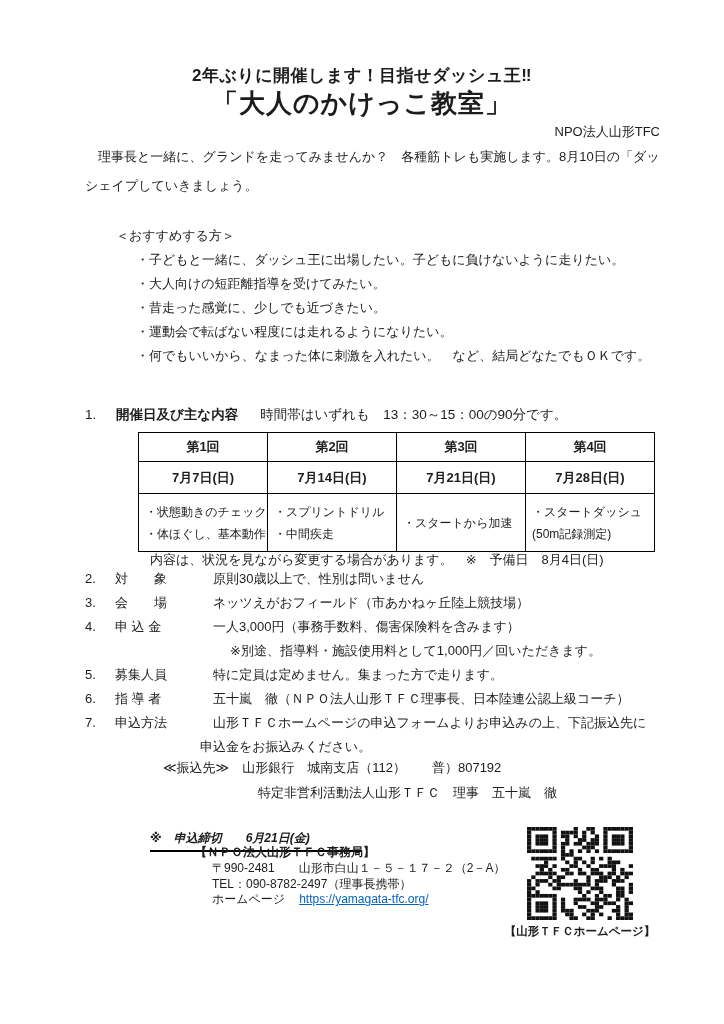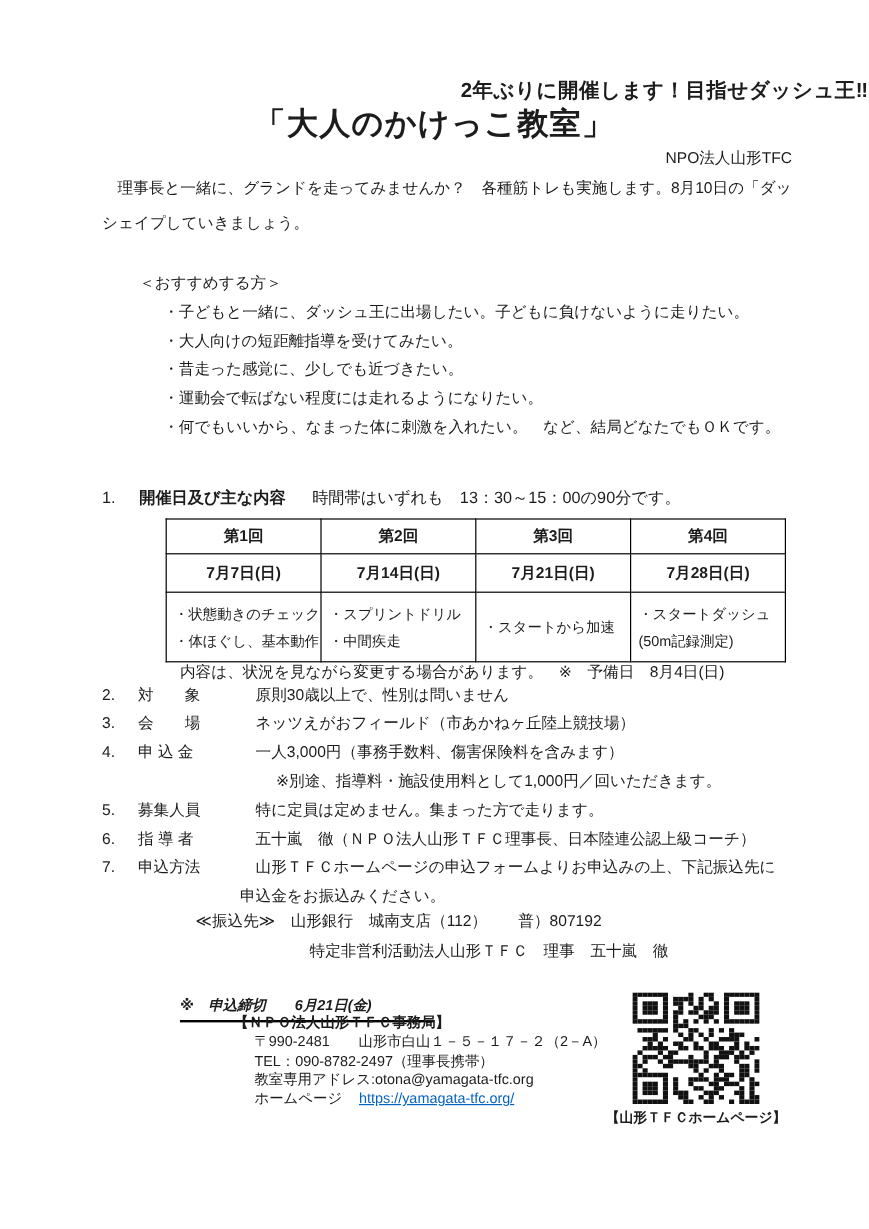--- a/index.html
+++ b/index.html
@@ -8,21 +8,21 @@
     position:relative;
     width:724px;height:1024px;
     margin:0 auto;
     background:#ffffff;
     font-family:"Liberation Sans","DejaVu Sans",sans-serif;
     color:#1c1c1c;
     overflow:hidden;
   }
   .abs{position:absolute;}
   
-  .header-line{top:64px;left:0;width:100%;text-align:right;font-size:17px;font-weight:bold;letter-spacing:.5px;}
+  .header-line{top:64px;left:0;width:100%;text-align:center;font-size:17px;font-weight:bold;letter-spacing:.5px;}
   .doc-title{top:86px;left:0;width:100%;text-align:center;font-size:26px;font-weight:bold;letter-spacing:1px;}
   .org-line{top:123px;right:64px;font-size:13px;}
   
   .intro{top:143px;left:85px;width:582px;font-size:13px;}
   .intro .line{height:28.5px;line-height:28.5px;white-space:nowrap;}
   
   .recommend-heading{top:224px;left:116px;font-size:13px;height:24px;line-height:24px;}
   .recommend{top:248px;left:136px;font-size:13px;}
   .recommend .line{height:24px;line-height:24px;white-space:nowrap;}
   
@@ -174,21 +174,20 @@
   </div>
 
   <div class="abs bank1">≪振込先≫　山形銀行　城南支店（112）　　普）807192</div>
   <div class="abs bank2">特定非営利活動法人山形ＴＦＣ　理事　五十嵐　徹</div>
   <div class="abs deadline">※　申込締切　　6月21日(金)</div>
 
   <div class="abs office">
     <div class="t">【ＮＰＯ法人山形ＴＦＣ事務局】</div>
     <div class="line">〒990-2481　　山形市白山１－５－１７－２（2－A）</div>
     <div class="line">TEL：090-8782-2497（理事長携帯）</div>
-    <div class="line">教室専用アドレス:otona@yamagata-tfc.org</div>
     <div class="line">
       <span class="hp-label">ホームページ</span><a href="#">https://yamagata-tfc.org/</a>
     </div>
   </div>
 
   <div class="abs qr">
     <svg id="qr-svg" viewBox="0 0 25 25" preserveAspectRatio="none" xmlns="http://www.w3.org/2000/svg">
         <rect x="0" y="0" width="1" height="1" fill="#111"></rect>
         <rect x="1" y="0" width="1" height="1" fill="#111"></rect>
         <rect x="2" y="0" width="1" height="1" fill="#111"></rect>

